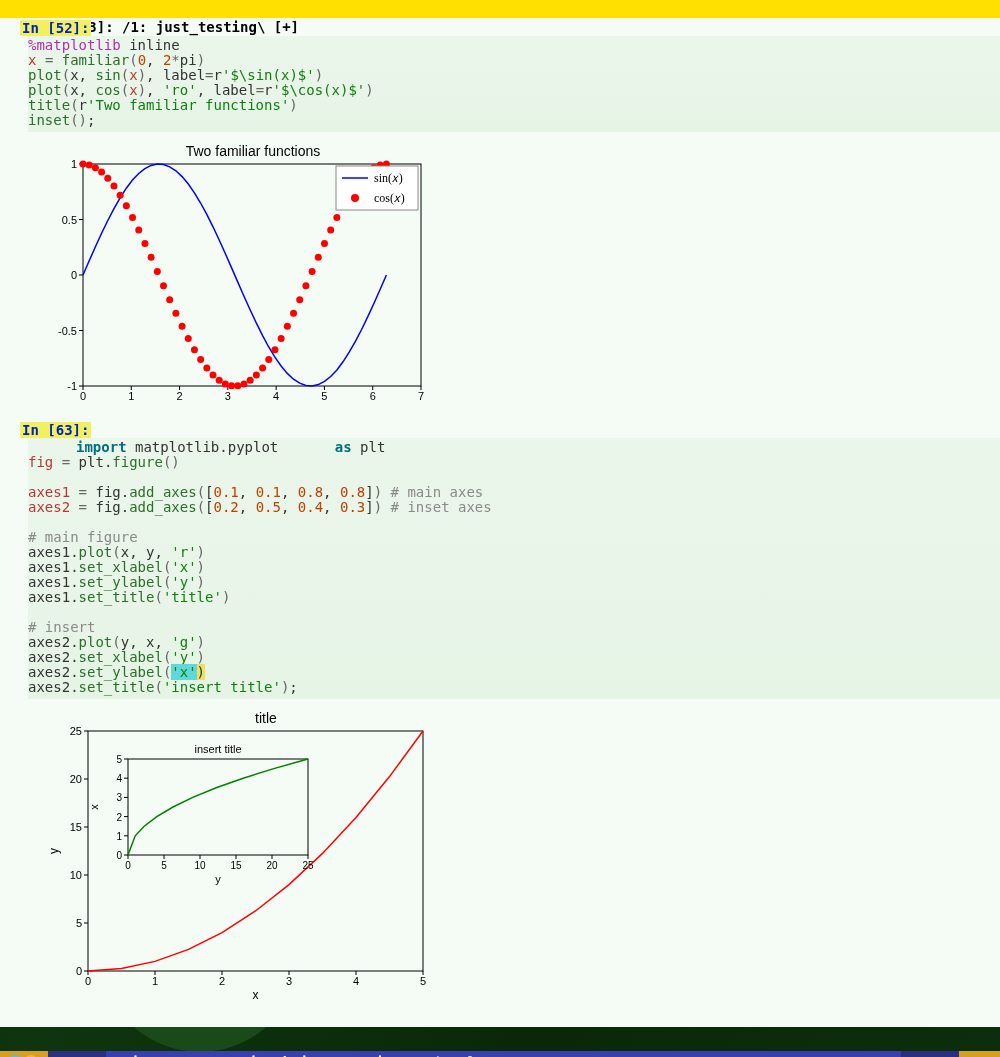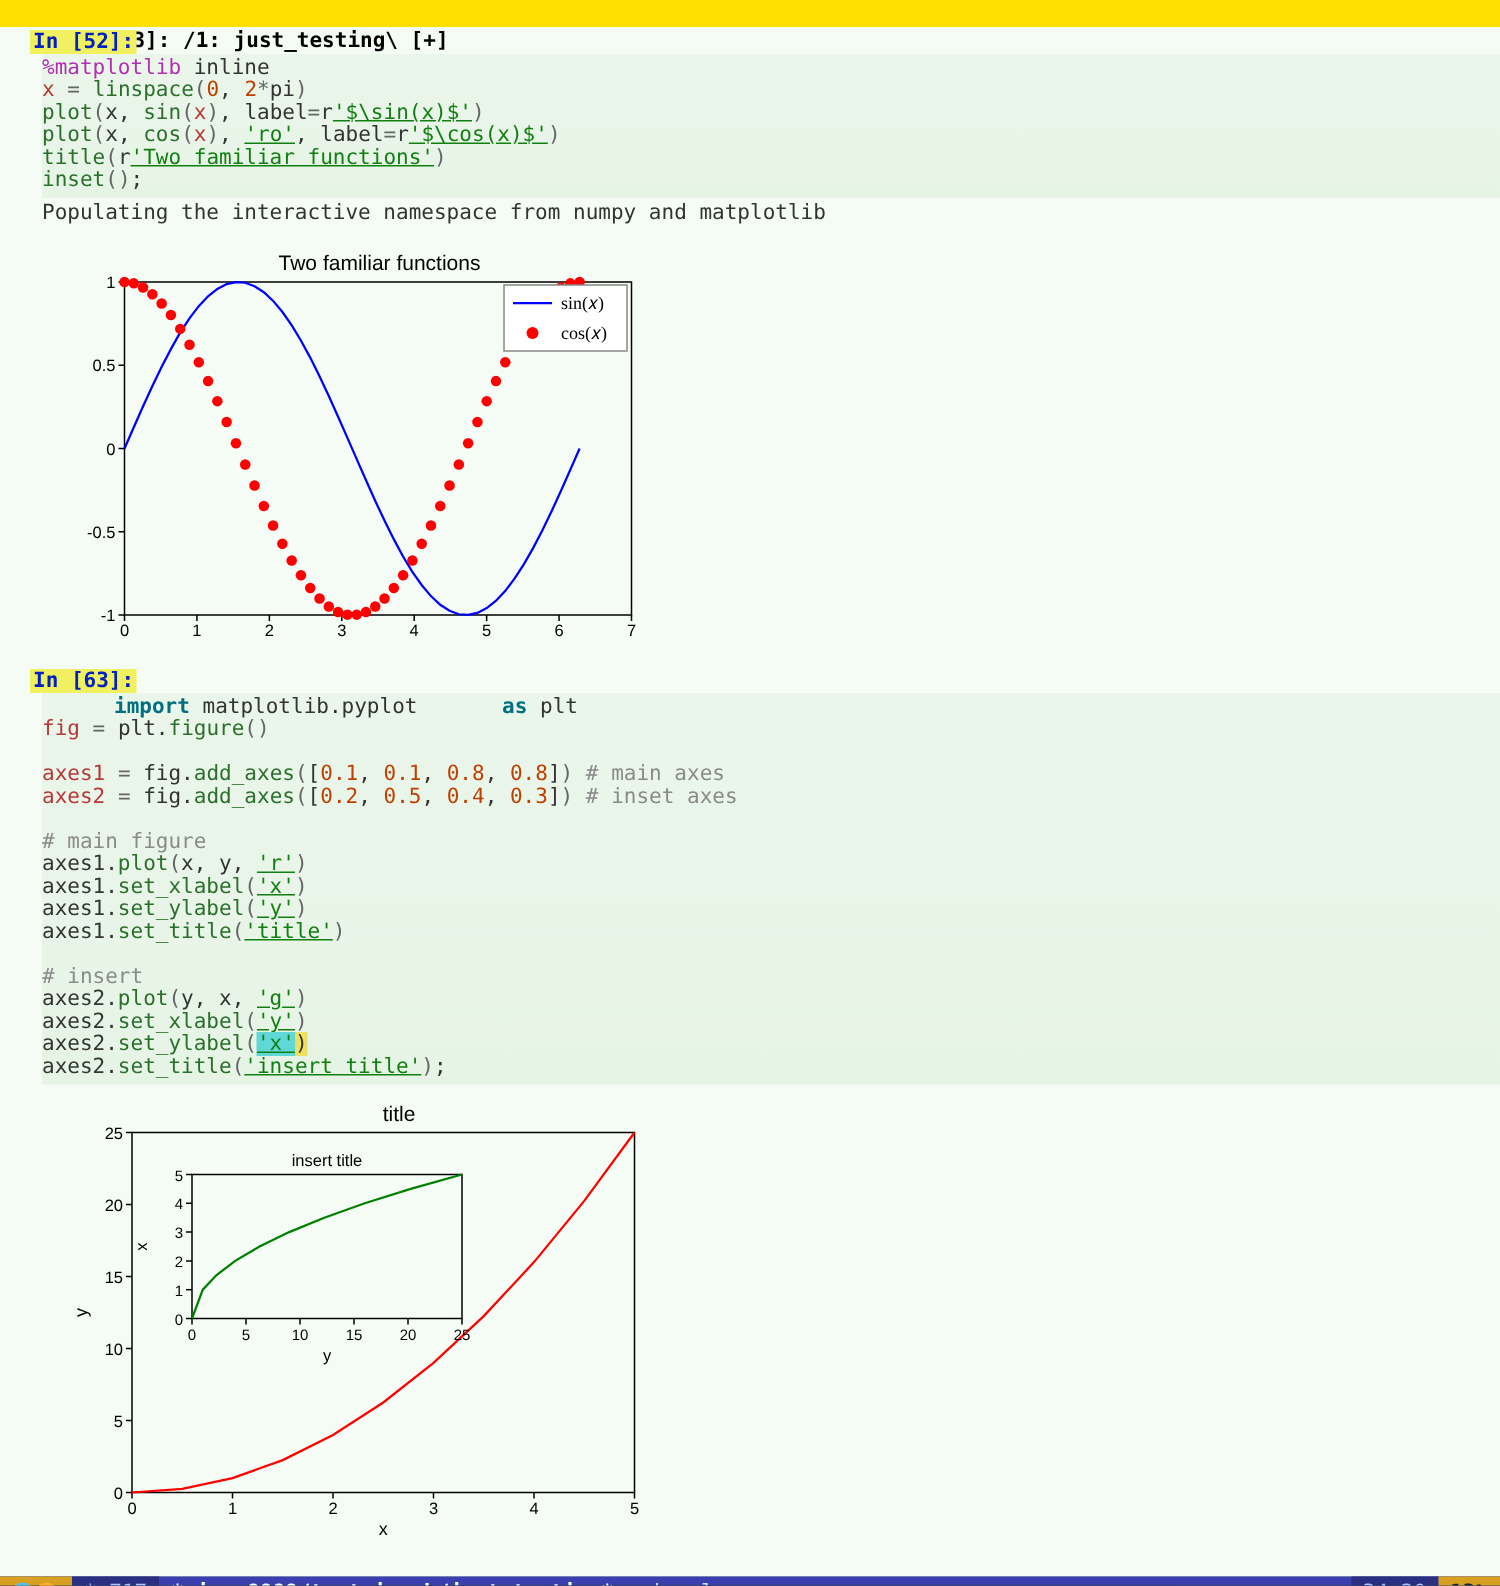--- a/index.html
+++ b/index.html
@@ -70,21 +70,21 @@
     color: #333;
     padding: 2px 0 6px 0;
   }
   
   .kw   { color: #007080; font-weight: bold; margin-left: 48px; }  
   .mag  { color: #b030b0; margin-top: 45px; }                     
   .fn   { color: #2a6f2a; }                     
   .var  { color: #b83838; }                     
   .op   { color: #666; }
   .num  { color: #c04000; }
-  .str  { color: #108010; text-decoration: underline; }
+  .str  { color: #108010; }
   .cmt  { color: #8a8a8a; }
   .paren{ color: #666; }
   .cursor-bg { background: #60d8d8; }
   .hl-yellow { background: #f0e060; }
 
   
   .fig { display: block; margin: 10px 0 0 0; }
 
   
   .statusbar {
@@ -118,27 +118,26 @@
 
     <div class="tabbar">
       <span>IP[63]: /1: </span><span class="tab">just_testing\</span><span> [+]</span>
     </div>
 
     <div class="body">
 
       <div class="cell">
         <span class="cell-prompt">In [52]:</span>
 <div class="code"><span class="mag">%matplotlib</span> inline
-<span class="var">x</span> <span class="op">=</span> <span class="fn">linspace</span><span class="paren">(</span><span class="num">0</span>, <span class="num">2</span><span class="op">*</span>pi<span class="paren">)</span>
+<span class="var">x</span> <span class="op">=</span> <span class="fn">familiar</span><span class="paren">(</span><span class="num">0</span>, <span class="num">2</span><span class="op">*</span>pi<span class="paren">)</span>
 <span class="fn">plot</span><span class="paren">(</span>x, <span class="fn">sin</span><span class="paren">(</span><span class="var">x</span><span class="paren">)</span>, label<span class="op">=</span>r<span class="str">'$\sin(x)$'</span><span class="paren">)</span>
 <span class="fn">plot</span><span class="paren">(</span>x, <span class="fn">cos</span><span class="paren">(</span><span class="var">x</span><span class="paren">)</span>, <span class="str">'ro'</span>, label<span class="op">=</span>r<span class="str">'$\cos(x)$'</span><span class="paren">)</span>
 <span class="fn">title</span><span class="paren">(</span>r<span class="str">'Two familiar functions'</span><span class="paren">)</span>
 <span class="fn">inset</span><span class="paren">()</span>;
 </div>
-        <div class="output-text">Populating the interactive namespace from numpy and matplotlib</div>
 
         
         <svg class="fig" width="400" height="270" viewBox="0 0 400 270">
           <rect x="0" y="0" width="400" height="270" fill="none"></rect>
 
           <text x="225" y="14" text-anchor="middle" font-family="sans-serif" font-size="14">Two familiar functions</text>
 
           <g id="ax1">
               <rect x="55" y="22" width="338" height="222" fill="none" stroke="#000" stroke-width="1"></rect>
               <line x1="55" y1="244" x2="55" y2="248" stroke="#000"></line>

